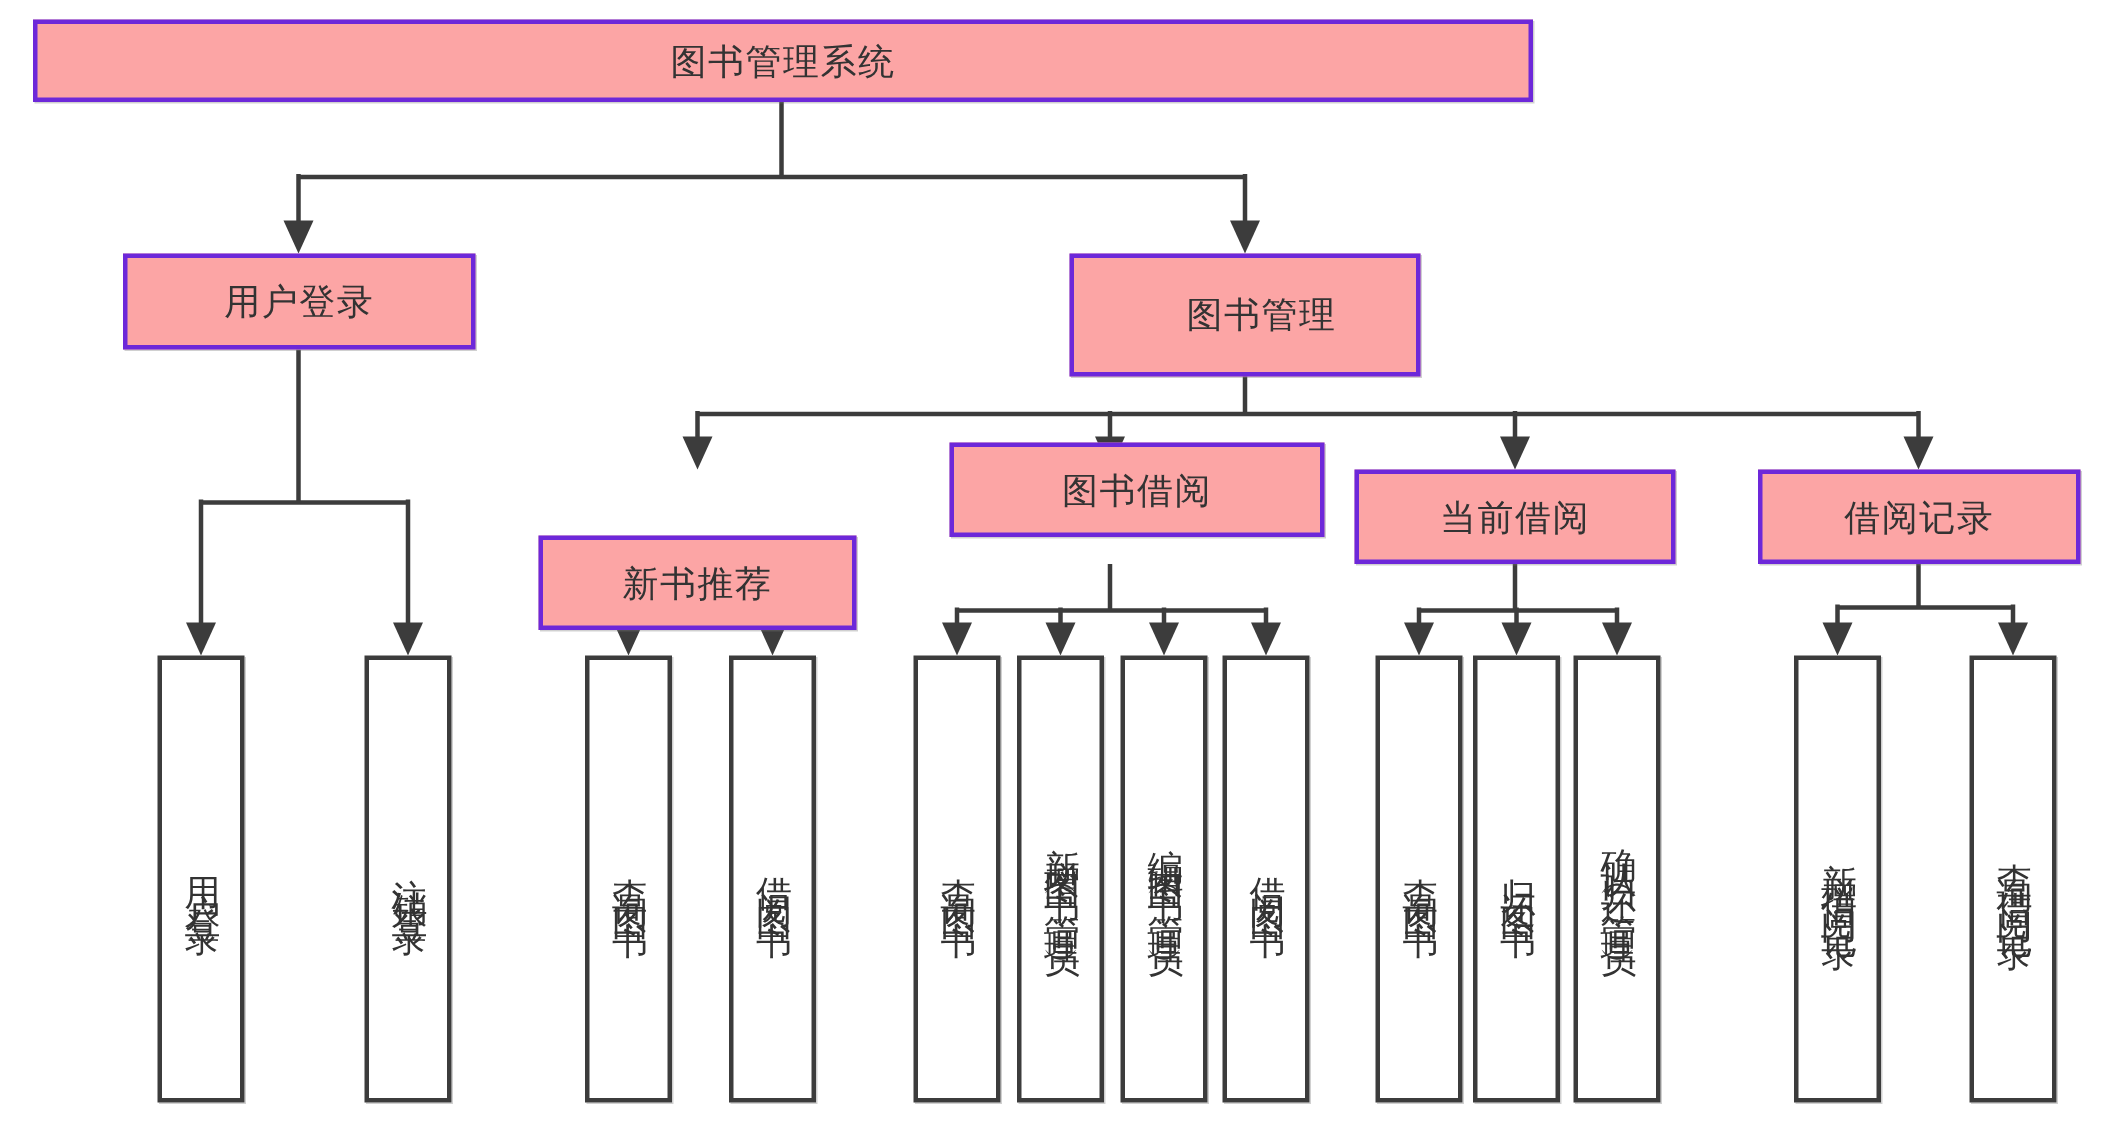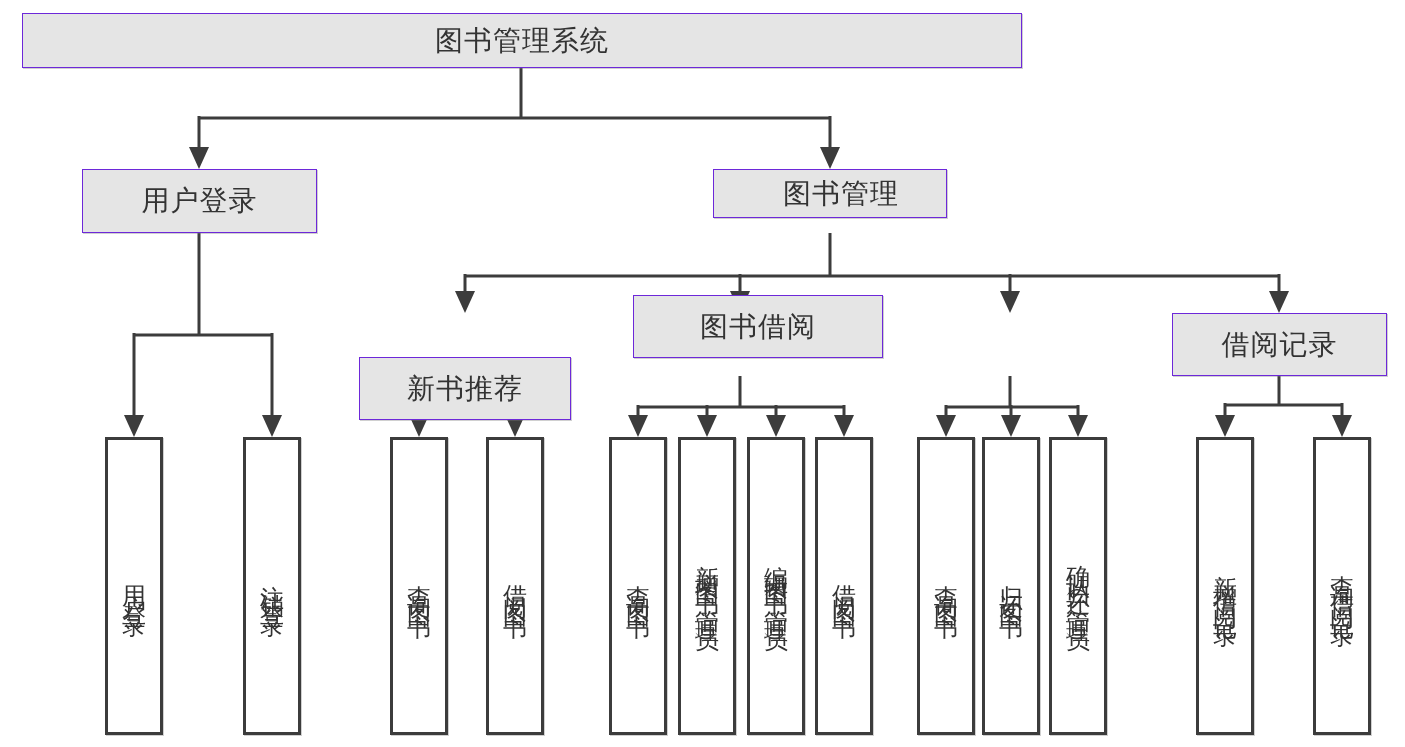--- a/index.html
+++ b/index.html
@@ -12,26 +12,26 @@
     overflow: hidden;
   }
   .connectors {
     position: absolute;
     left: 0; top: 0;
     width: 1405px; height: 747px;
   }
   .node {
     position: absolute;
     box-sizing: border-box;
-    border: 1px solid #6d28d9;
-    background: #e5e5e5;
+    border: 3px solid #6d28d9;
+    background: #fca5a5;
     display: flex;
     align-items: center;
     justify-content: center;
-    font-size: 28px;
+    font-size: 24px;
     letter-spacing: 1px;
     color: #333333;
     box-shadow: 1px 1px 0 rgba(120,120,120,0.35);
   }
   .vnode {
     position: absolute;
     box-sizing: border-box;
     border: 3px solid #3c3c3c;
     background: #ffffff;
     display: flex;
@@ -99,24 +99,25 @@
       <polygon points="1001,415 1021,415 1011,437"></polygon>
       <polygon points="1068,415 1088,415 1078,437"></polygon>
       <polygon points="1215,415 1235,415 1225,437"></polygon>
       <polygon points="1332,415 1352,415 1342,437"></polygon>
     </g>
   </svg>
 
   <div class="node" style="left:22px; top:13px; width:1000px; height:55px;">图书管理系统</div>
 
   <div class="node" style="left:82px; top:169px; width:235px; height:64px;">用户登录</div>
-  <div class="node" style="left:713px; top:169px; width:234px; height:49px;padding-left:22px;">图书管理</div>
+  <div class="node" style="left:713px; top:169px; width:234px; height:82px;padding-left:22px;">图书管理</div>
 
   <div class="node" style="left:359px; top:313px; width:212px; height:63px;margin-top:44px;">新书推荐</div>
   <div class="node" style="left:633px; top:295px; width:250px; height:63px;">图书借阅</div>
+  <div class="node" style="left:903px; top:313px; width:214px; height:63px;">当前借阅</div>
   <div class="node" style="left:1172px; top:313px; width:215px; height:63px;">借阅记录</div>
 
   <div class="vnode" style="left:105px; top:437px; width:58px; height:298px;">用户登录</div>
   <div class="vnode" style="left:243px; top:437px; width:58px; height:298px;">注销登录</div>
 
   <div class="vnode" style="left:390px; top:437px; width:58px; height:298px;">查询图书</div>
   <div class="vnode" style="left:486px; top:437px; width:58px; height:298px;">借阅图书</div>
 
   <div class="vnode" style="left:609px; top:437px; width:58px; height:298px;">查询图书</div>
   <div class="vnode" style="left:678px; top:437px; width:58px; height:298px; letter-spacing:9px;">新增图书（管理员）</div>

